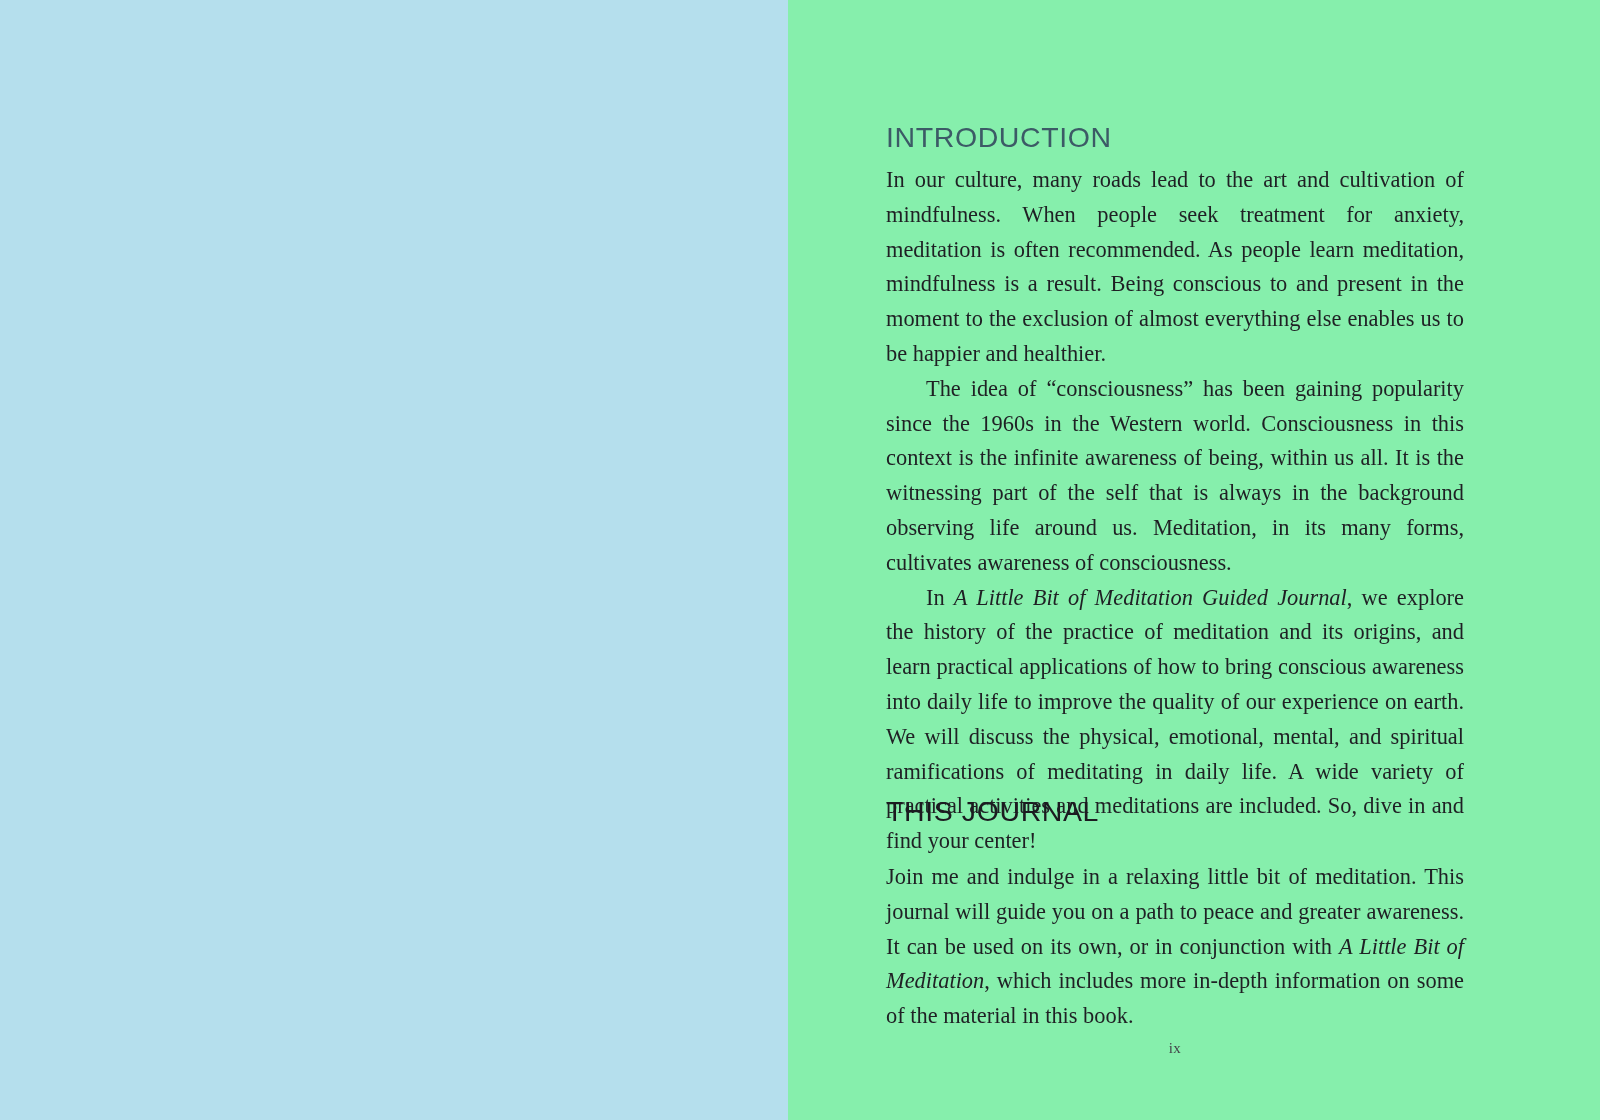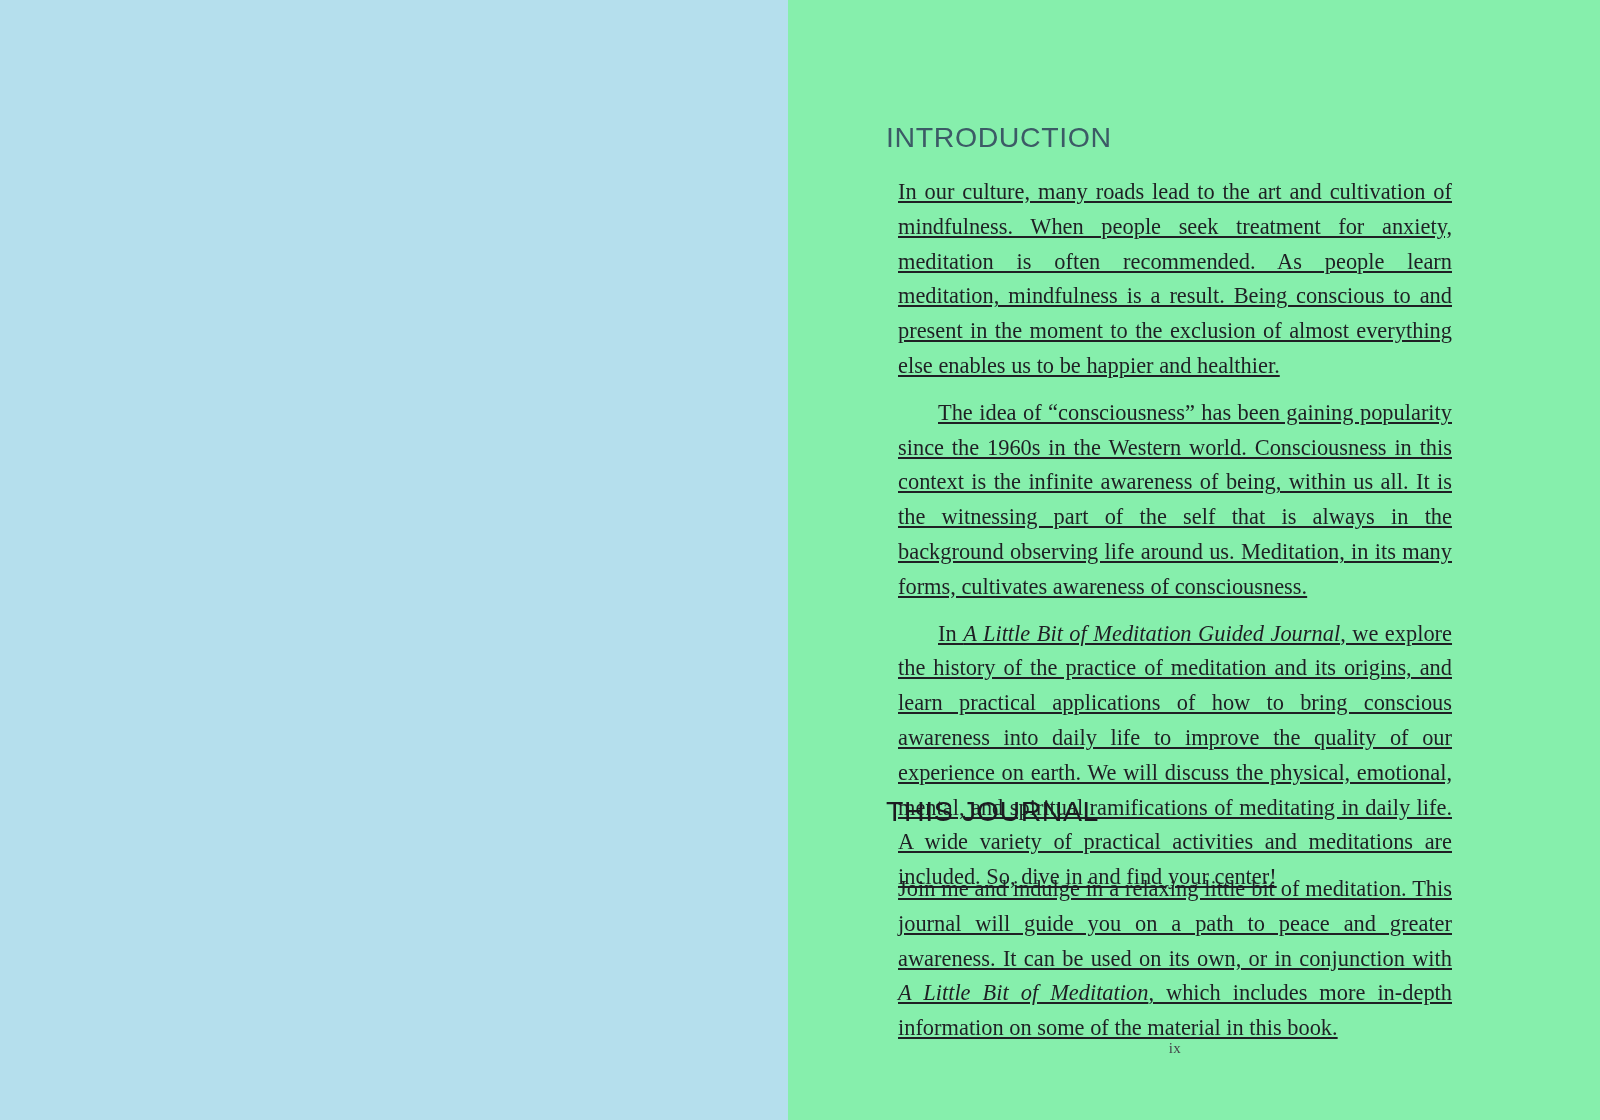--- a/index.html
+++ b/index.html
@@ -83,23 +83,22 @@
     line-height: 34.8px;
     text-align: justify;
     text-justify: inter-word;
     -webkit-hyphens: none;
     hyphens: none;
   }
   .block-intro  { top: 163px; }
   .block-journal{ top: 860px; }
 
   .body-block p {
-    margin: 12px;
+    margin: 0;
     text-align: justify;
-    text-decoration: underline;
   }
   .body-block p.indent { text-indent: 40px; }
 
   
 
   .body-block em, .body-block i {
     font-style: italic;
   }
 
   

